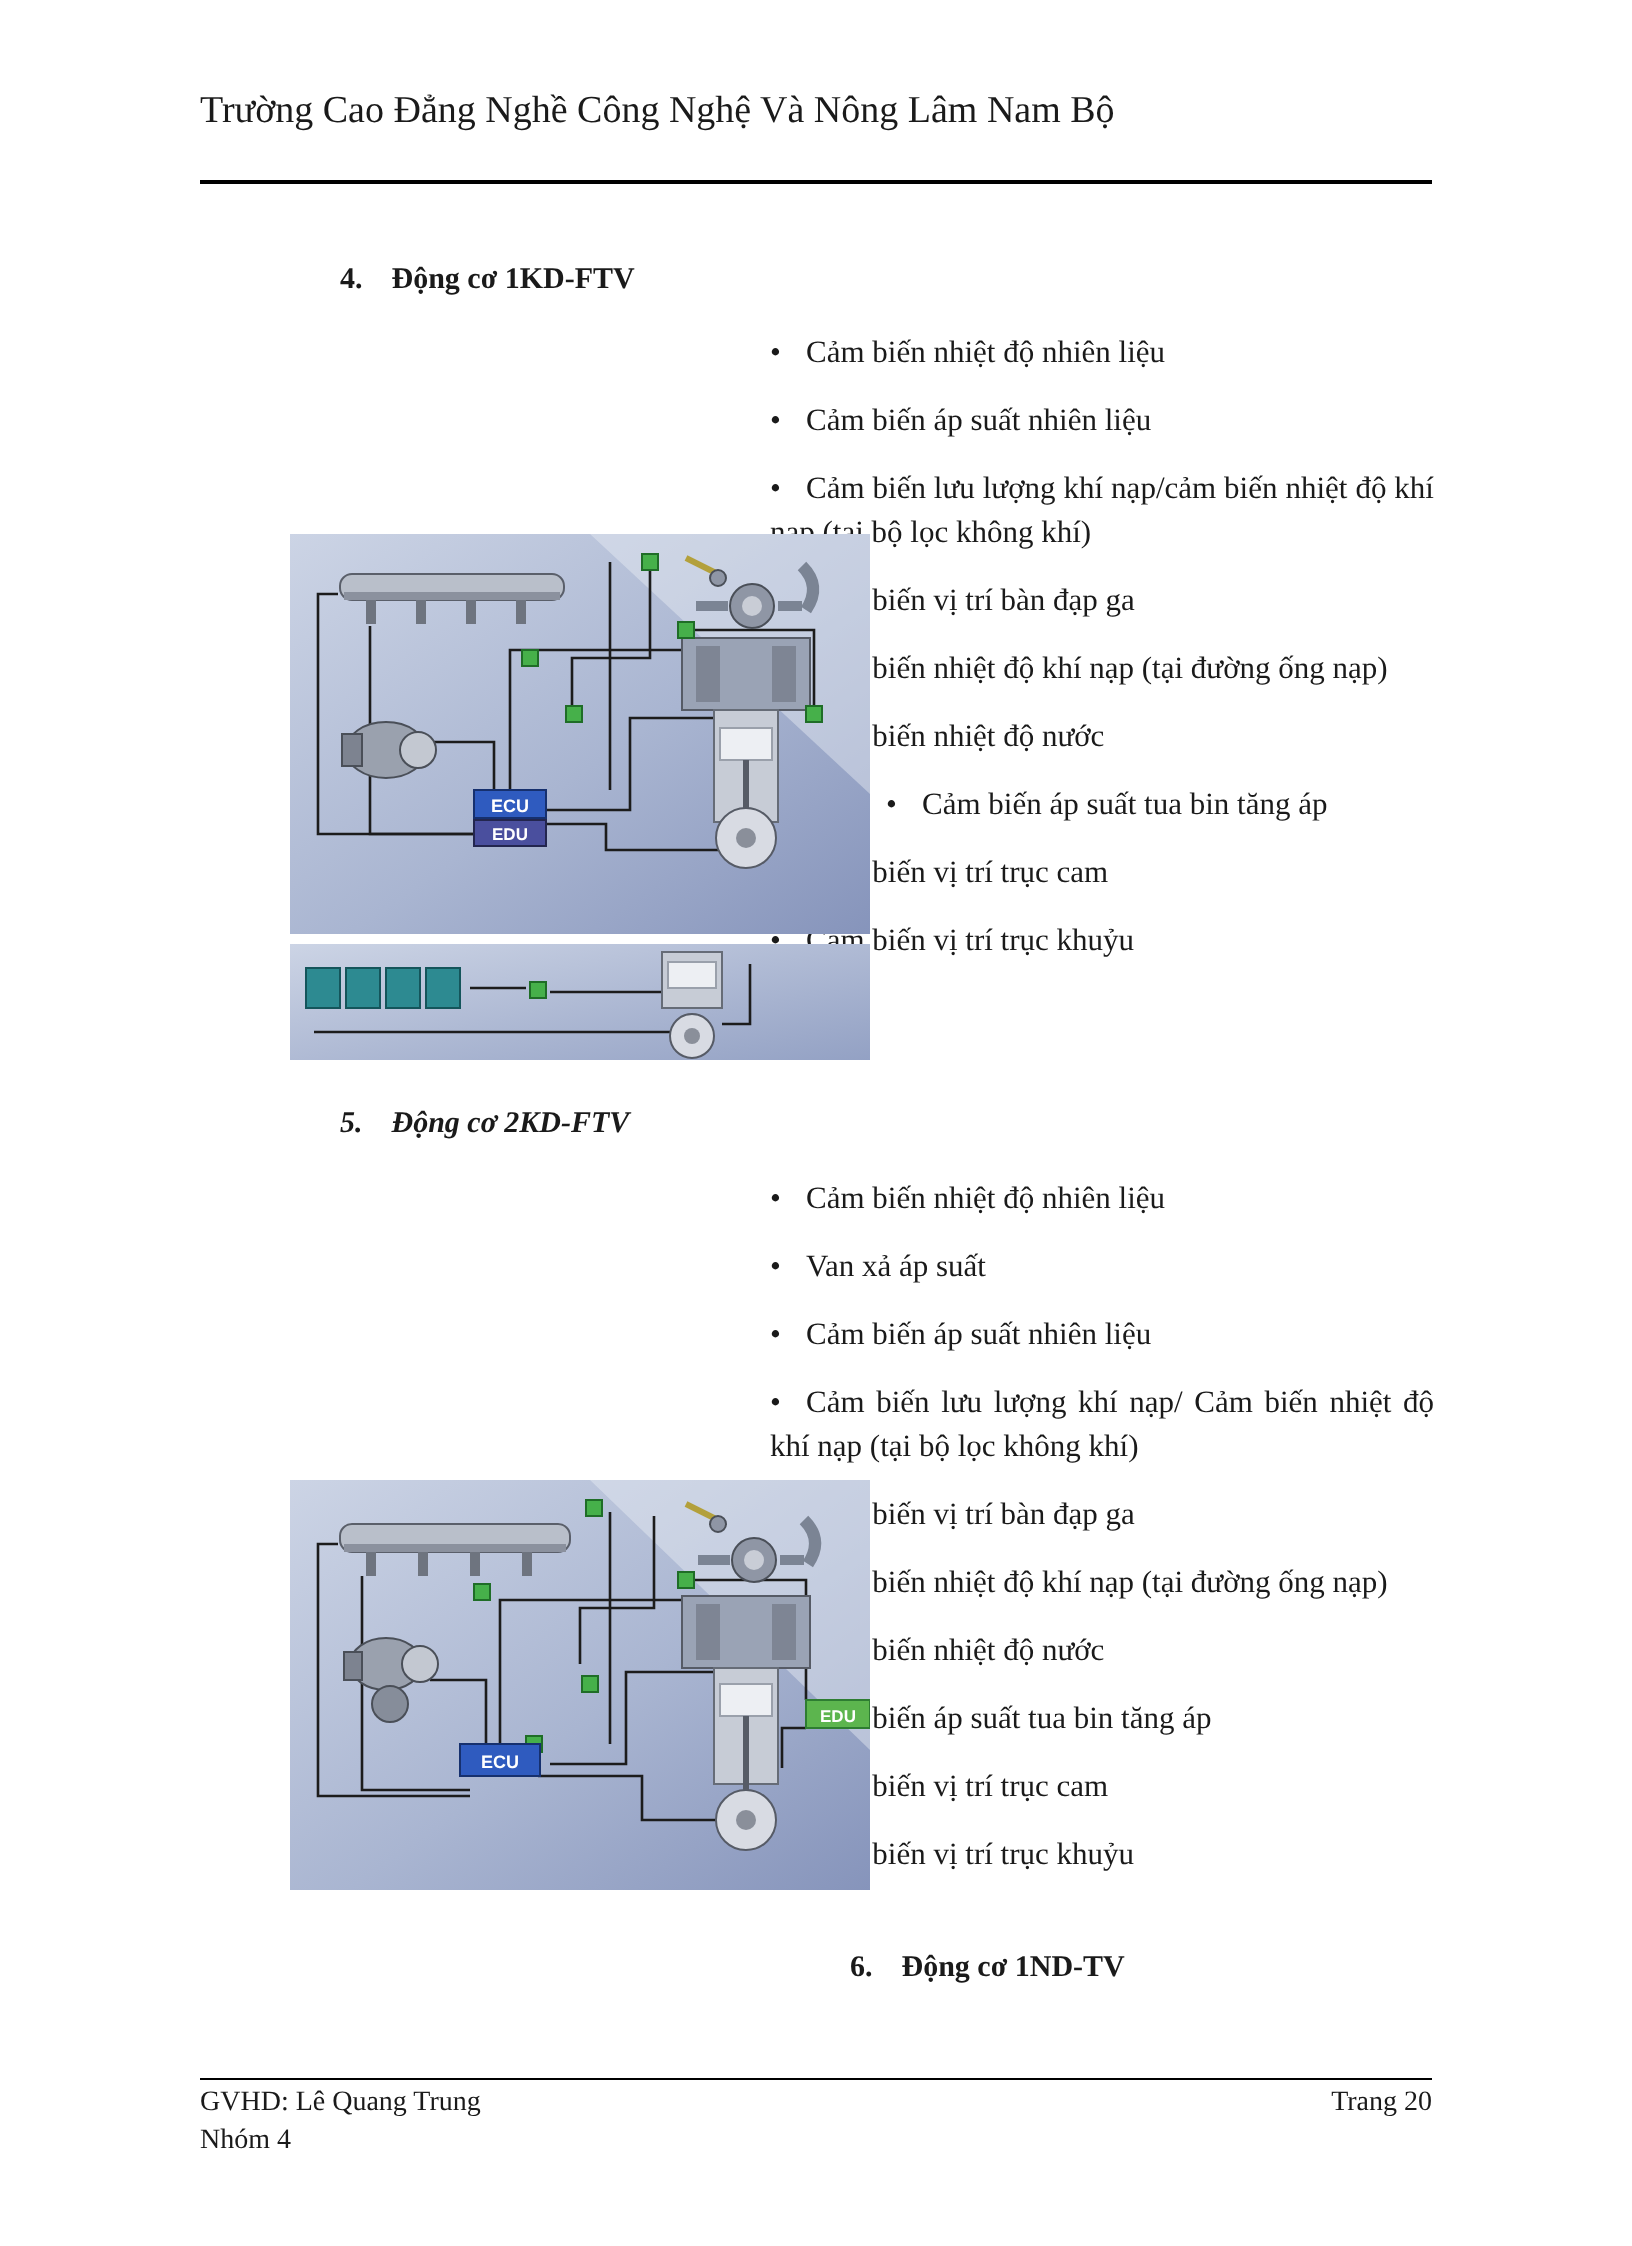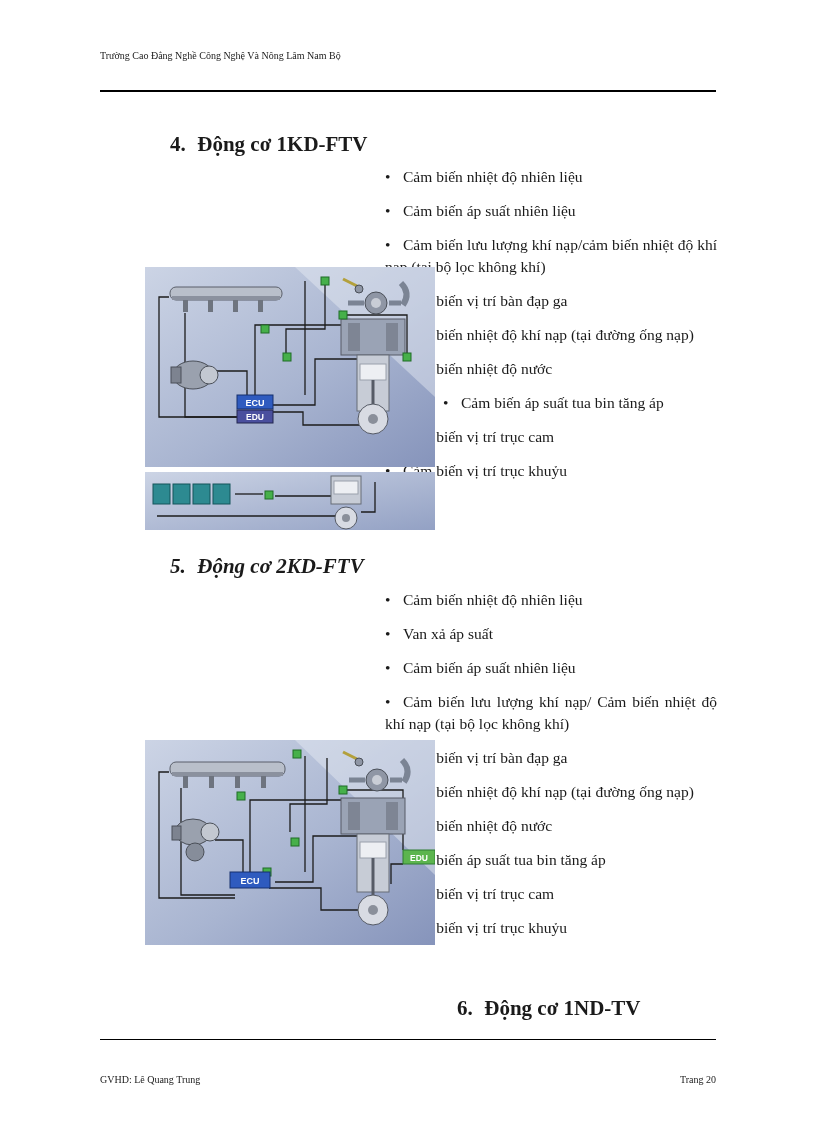--- a/index.html
+++ b/index.html
@@ -6,36 +6,36 @@
   .page{
     position:relative;
     width:816px;height:1123px;
     background:#ffffff;
     font-family:"Liberation Serif","DejaVu Serif",serif;
     color:#1a1a1a;
     overflow:hidden;
   }
   .abs{position:absolute;}
   
-  .header{left:100px;top:46px;width:616px;font-size:10px;line-height:20px;}
+  .header{left:100px;top:46px;width:616px;font-size:19px;line-height:20px;}
   .header-rule{left:100px;top:90px;width:616px;border-top:2px solid #000;}
   
-  .heading{font-weight:bold;font-size:21px;white-space:nowrap;}
+  .heading{font-weight:bold;font-size:15px;white-space:nowrap;}
   .heading .num{display:inline-block;min-width:22px;}
   
   .list{width:332px;font-size:15.5px;line-height:22px;text-align:justify;}
   .li{margin-bottom:12px;font-family:Liberation Serif, serif;}
   .li::before{content:"\2022";display:inline-block;width:18px;}
   .li.indent{margin-left:58px;}
   
   .figure{z-index:5;}
   .txt{z-index:1;}
   
   .footer-rule{left:100px;top:1039px;width:616px;border-top:1px solid #000;}
-  .footer{left:100px;top:1042px;width:616px;font-size:10px;line-height:19px;margin-top:28px;}
+  .footer{left:100px;top:1042px;width:616px;font-size:14px;line-height:19px;}
   .footer .row1{display:flex;justify-content:space-between;}
 </style>
 </head>
 <body>
 
 <div class="page">
 
   <div class="abs header txt">
     <div>Trường Cao Đẳng Nghề Công Nghệ Và Nông Lâm Nam Bộ</div>
   </div>
@@ -242,26 +242,27 @@
     <g>
       <rect x="258" y="110" width="32" height="14" fill="#5cb54e" stroke="#2e7d32"></rect>
       <text x="274" y="121" text-anchor="middle" font-size="8.5" font-weight="bold" fill="#ffffff" font-family="Liberation Sans, sans-serif">EDU</text>
     </g>
     <g>
       <rect x="85" y="132" width="40" height="16" fill="#2f5bbf" stroke="#16306e"></rect>
       <text x="105" y="144" text-anchor="middle" font-size="9" font-weight="bold" fill="#ffffff" font-family="Liberation Sans, sans-serif">ECU</text>
     </g>
   </svg>
 
-  <div class="abs heading txt" style="left:425px;top:996px;margin-left:32px;">
+  <div class="abs heading txt" style="left:425px;top:976px;">
     <span class="num">6.</span>
     <span>Động cơ 1ND-TV</span>
   </div>
 
   <div class="abs footer-rule"></div>
   <div class="abs footer txt">
     <div class="row1">
       <span>GVHD: Lê Quang Trung</span>
       <span>Trang 20</span>
     </div>
+    <div>Nhóm 4</div>
   </div>
 
 </div>
 
 </body></html>

